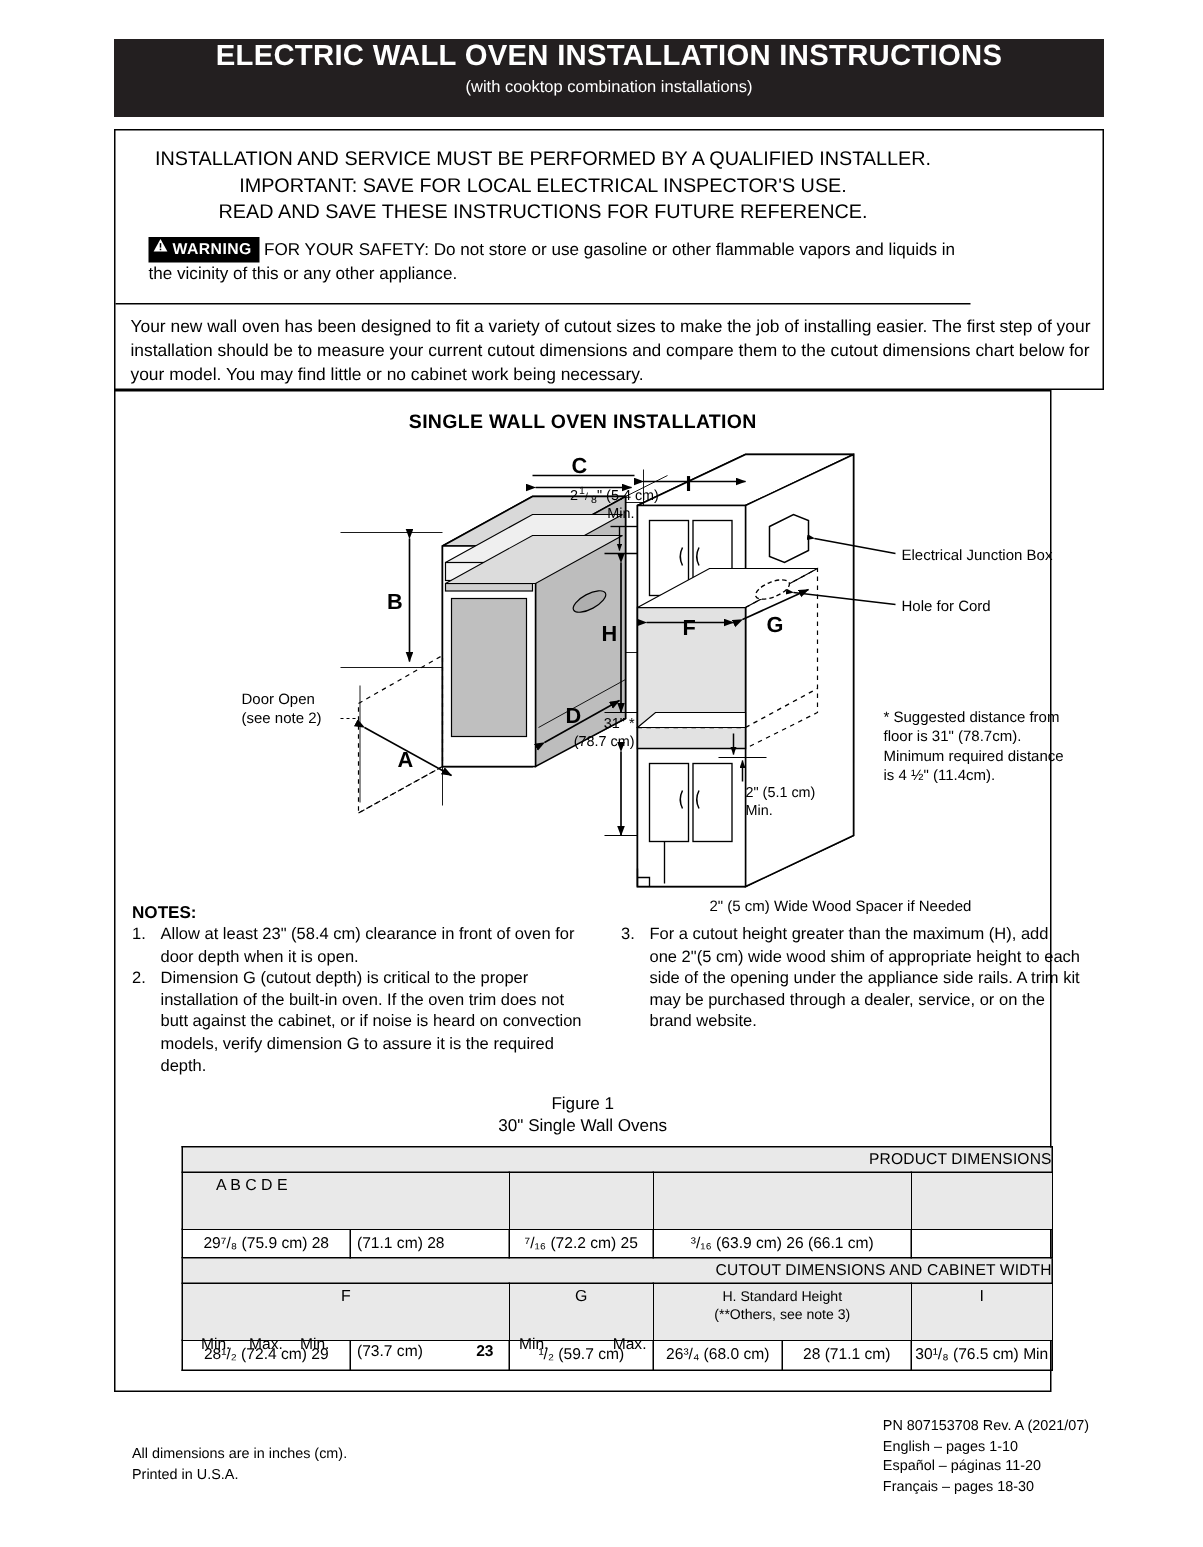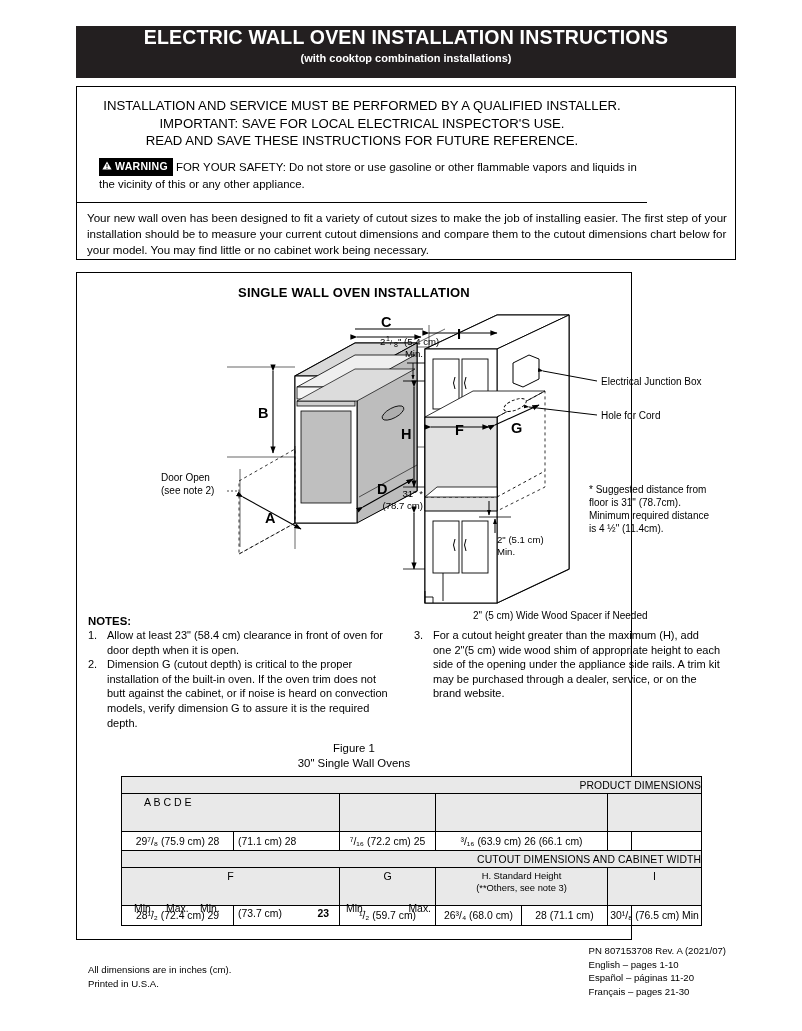--- a/index.html
+++ b/index.html
@@ -13,21 +13,21 @@
   }
   .page { position: absolute; left: 0; top: 0; width: 802px; height: 1031px; }
 
   
   .banner {
     position: absolute; left: 76px; top: 26px; width: 660px; height: 52px;
     background: #231f20; color: #fff;
     display: flex; flex-direction: column; align-items: center; 
   }
   .banner-title { font-size: 19.5px; font-weight: bold; letter-spacing: .2px; white-space: nowrap; }
-  .banner-sub { font-size: 11px; font-weight: bold; margin-top: 3px; }
+  .banner-sub { font-size: 11px; font-weight: normal; margin-top: 3px; }
 
   
   .topbox {
     position: absolute; left: 76px; top: 86px; width: 660px; height: 174px;
     border: 1.2px solid #000;
   }
   .topbox-left { position: absolute; left: 0; top: 0; width: 570px; height: 100%; }
   .hdiv { position: absolute; left: 0; top: 115px; width: 570px; height: 1.2px; background: #000; }
 
   .stmt { position: absolute; left: 0; top: 10px; width: 570px; text-align: center; font-size: 13.2px; line-height: 17.5px; }
@@ -47,21 +47,21 @@
   .ulcountry { position: absolute; left: 0; top: 0; width: 100%; height: 36px; border-bottom: 1.2px solid #000;
     display:flex; flex-direction:column; align-items:center; justify-content:center; font-size: 9.6px; line-height: 12px; }
   .ulmark { position: absolute; left: 0; top: 36px; width: 100%; height: 66px; display:flex; align-items:center; justify-content:center; gap:2px; }
   .ulc, .ulus { font-size: 12.5px; font-weight: bold; }
   .ulcircle { width: 42px; height: 42px; border: 3.4px solid #000; border-radius: 50%; position: relative; }
   .ulUL { position:absolute; left:0; top:0; width:100%; height:100%; display:flex; align-items:center; justify-content:center;
     font-family: "Liberation Serif", serif; font-weight: bold; font-size: 22px; letter-spacing:-2px; font-style: italic; }
   .ulreg { position:absolute; left:50%; top:62%; transform:translateX(-50%); font-size:5px; border:.6px solid #000; border-radius:50%; width:7px; height:7px; line-height:6px; text-align:center; }
 
   
-  .mainbox { position: absolute; left: 76px; top: 272px; width: 556px; height: 668px; border: 1.2px solid #000; }
+  .mainbox { position: absolute; left: 76px; top: 260px; width: 625px; height: 668px; border: 1.2px solid #000; }
   .sectitle { position: absolute; left: 0; top: 12px; width: 100%; text-align: center; font-size: 13px; font-weight: bold; letter-spacing: .2px; }
 
   svg.diagram { position: absolute; left: 0; top: 28px; width: 660px; height: 330px; }
   .dimletter { font-family: "Liberation Sans", sans-serif; font-size: 14.5px; font-weight: bold; }
   .dimtxt { font-family: "Liberation Sans", sans-serif; font-size: 9.6px; }
   .calltxt { font-family: "Liberation Sans", sans-serif; font-size: 10px; }
 
   
   .notes { position: absolute; left: 11px; top: 342px; width: 636px; }
   .notes-h { font-size: 11.4px; font-weight: bold; margin-bottom: 1px; }
@@ -373,16 +373,16 @@
   </div>
 
   <div class="foot-left">
     <div>All dimensions are in inches (cm).</div>
     <div>Printed in U.S.A.</div>
   </div>
   <div class="foot-right">
     <div>PN 807153708 Rev. A (2021/07)</div>
     <div>English – pages 1-10</div>
     <div>Español – páginas 11-20</div>
-    <div>Français – pages 21-30</div>
+    <div>Français – pages 18-30</div>
   </div>
 
 </div>
 
 </body></html>

